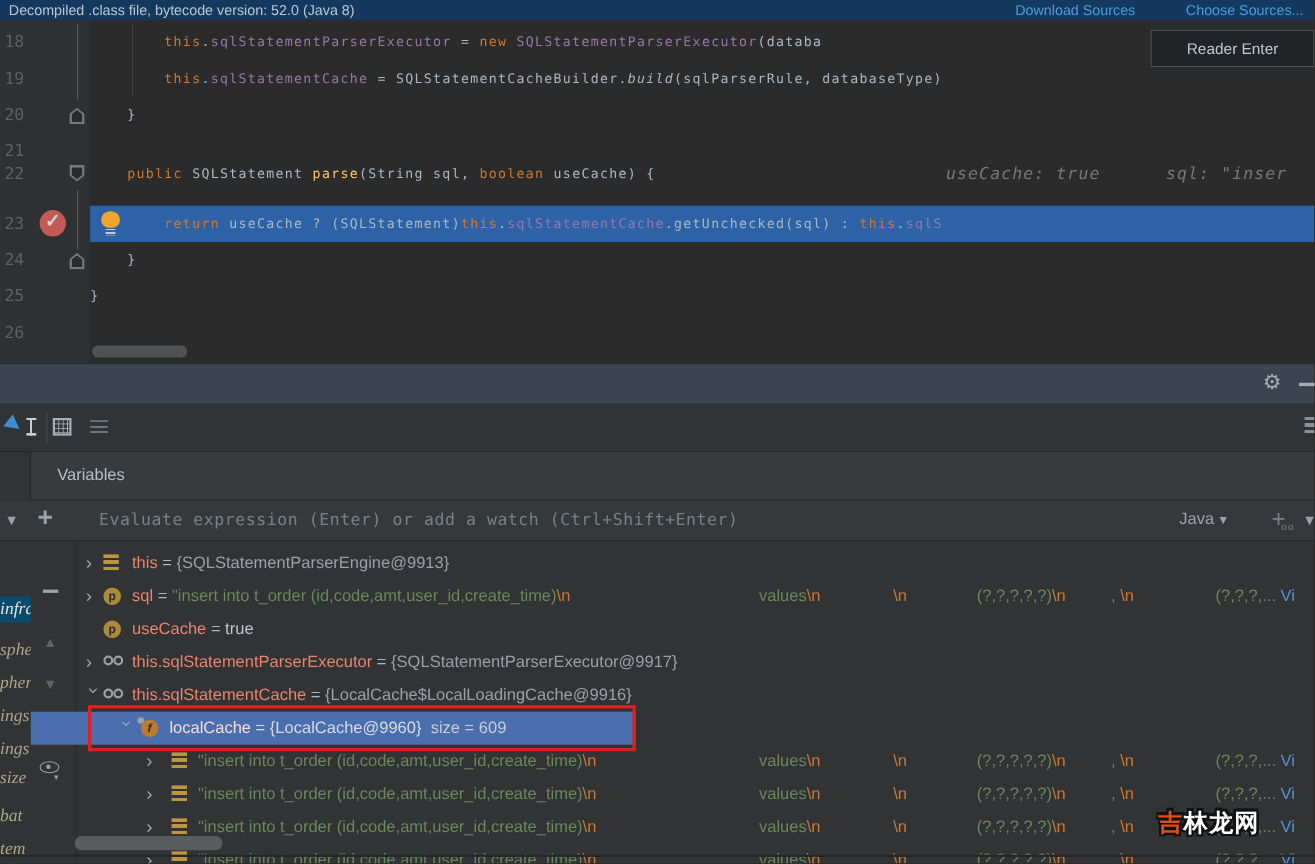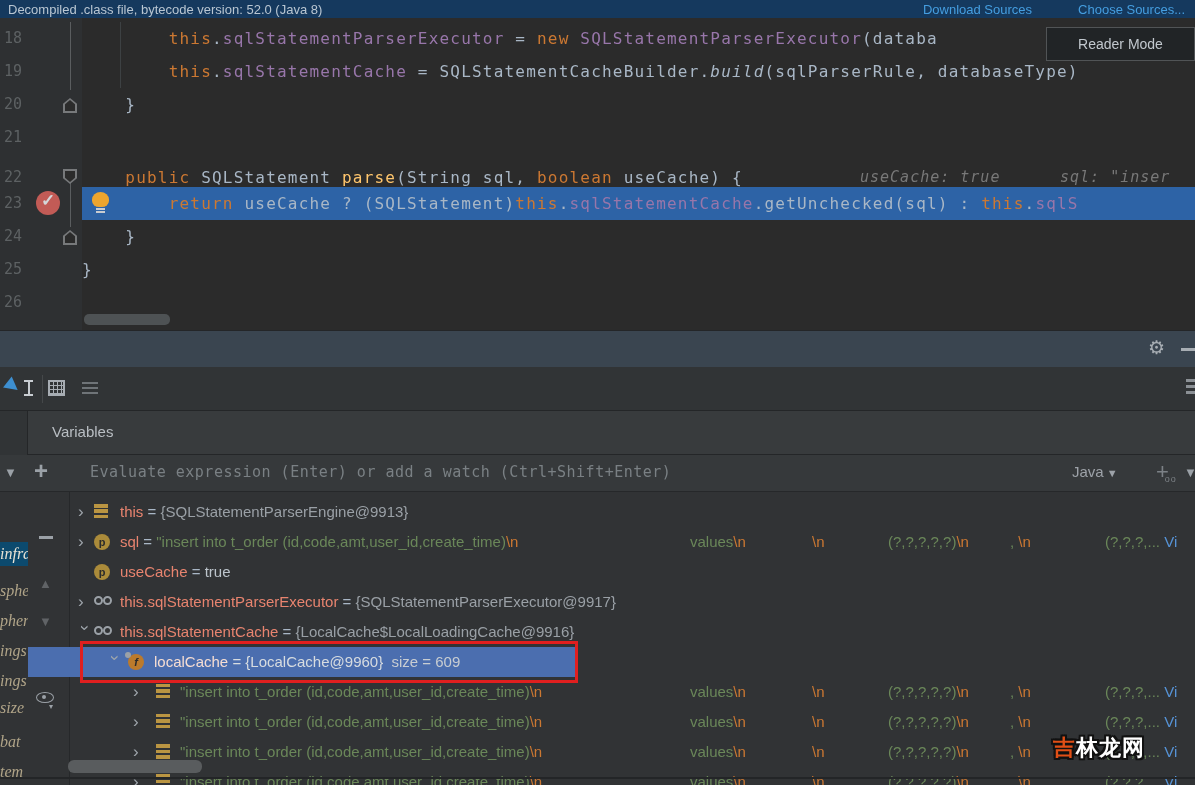--- a/index.html
+++ b/index.html
@@ -15,21 +15,21 @@
   #banner .blink { color:#459ee0; cursor:pointer; white-space:nowrap; }
 
   
   #editor { position:absolute; left:0; top:18px; width:1195px; height:312px; background:#2b2b2b; overflow:hidden; }
   #gutter-bg { position:absolute; left:0; top:0; width:82px; height:312px; background:#2e3032; }
   .code-line { position:absolute; left:0; width:1195px; height:33px; }
   .exec-bg { position:absolute; left:82px; top:0; right:0; height:33px; background:#2d63a6; }
   .lnum { position:absolute; left:4px; top:0; width:28px; height:33px; line-height:33px; text-align:left;
           font-family:"DejaVu Sans Mono", monospace; font-size:15px; color:#5d6163; }
   .code-text { position:absolute; left:82px; top:0; height:33px; line-height:33px; white-space:pre;
-               font-family:"DejaVu Sans Mono", monospace; font-size:16px; letter-spacing:1.2px; }
+               font-family:"DejaVu Sans Mono", monospace; font-size:12px; letter-spacing:1.2px; }
   .c-kw{color:#cc7832} .c-plain{color:#a9b7c6} .c-field{color:#9876aa} .c-method{color:#ffc66d}
   .c-it{font-style:italic}
   .hint { position:absolute; top:0; height:33px; line-height:33px; font-family:"DejaVu Sans Mono", monospace;
           font-size:15px; font-style:italic; color:#787878; letter-spacing:1px; white-space:pre; }
   .fold { position:absolute; left:63px; width:14px; height:15px; }
   .fold .f-out { position:absolute; inset:0; background:#77797b; }
   .fold .f-in  { position:absolute; inset:2px; background:#2b2b2b; }
   .fold.up .f-out, .fold.up .f-in { clip-path:polygon(50% 0,100% 38%,100% 100%,0 100%,0 38%); }
   .fold.down .f-out, .fold.down .f-in { clip-path:polygon(0 0,100% 0,100% 62%,50% 100%,0 62%); }
   .fold.up { top:10px; } .fold.down { top:8px; }
@@ -167,21 +167,21 @@
           <div class="fold up">
             <div class="f-out"></div>
             <div class="f-in"></div>
           </div>
           <span class="code-text"><span class="c-plain">    }</span></span>
         </div>
         <div class="code-line" style="top: 103px;">
           <span class="lnum">21</span>
           <span class="code-text"></span>
         </div>
-        <div class="code-line" style="top: 143px;">
+        <div class="code-line" style="top: 124px;">
           <span class="lnum">22</span>
           <div class="fold down">
             <div class="f-out"></div>
             <div class="f-in"></div>
           </div>
           <span class="code-text"><span class="c-kw">    public</span><span class="c-plain"> SQLStatement </span><span class="c-method">parse</span><span class="c-plain">(String sql, </span><span class="c-kw">boolean</span><span class="c-plain"> useCache) {</span></span>
           <span class="hint" style="left: 860px;">useCache: true</span>
           <span class="hint" style="left: 1060px;">sql: "inser</span>
         </div>
         <div class="code-line" style="top: 169px;">
@@ -210,21 +210,21 @@
         </div>
         <div class="code-line" style="top: 268px;">
           <span class="lnum">26</span>
           <span class="code-text"></span>
         </div>
       </div>
     <div id="ed-hscroll"></div>
   </div>
 
   <div id="tooltip">
-    <span>Reader Mode</span>
+    <span>Reader Enter</span>
   </div>
 
   <div id="band">
     <span id="gear">⚙</span>
     <span id="band-minus"></span>
   </div>
 
   <div id="dbg-toolbar">
     <span id="icon-runcursor">
       <span class="tri"></span>

